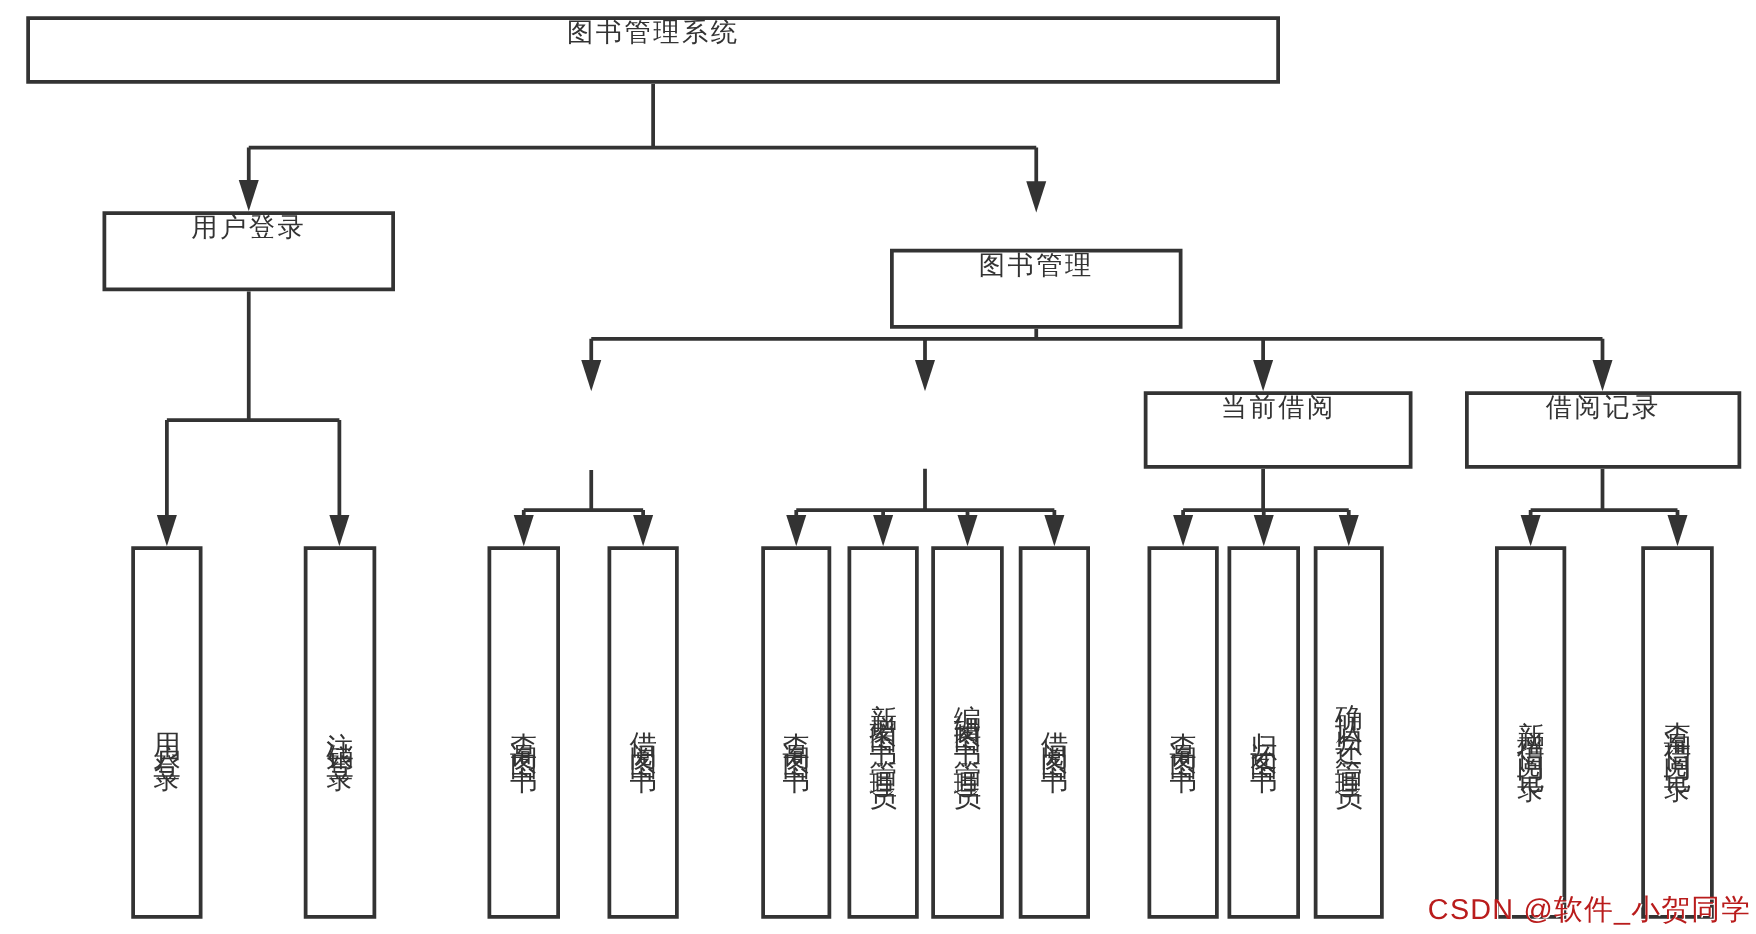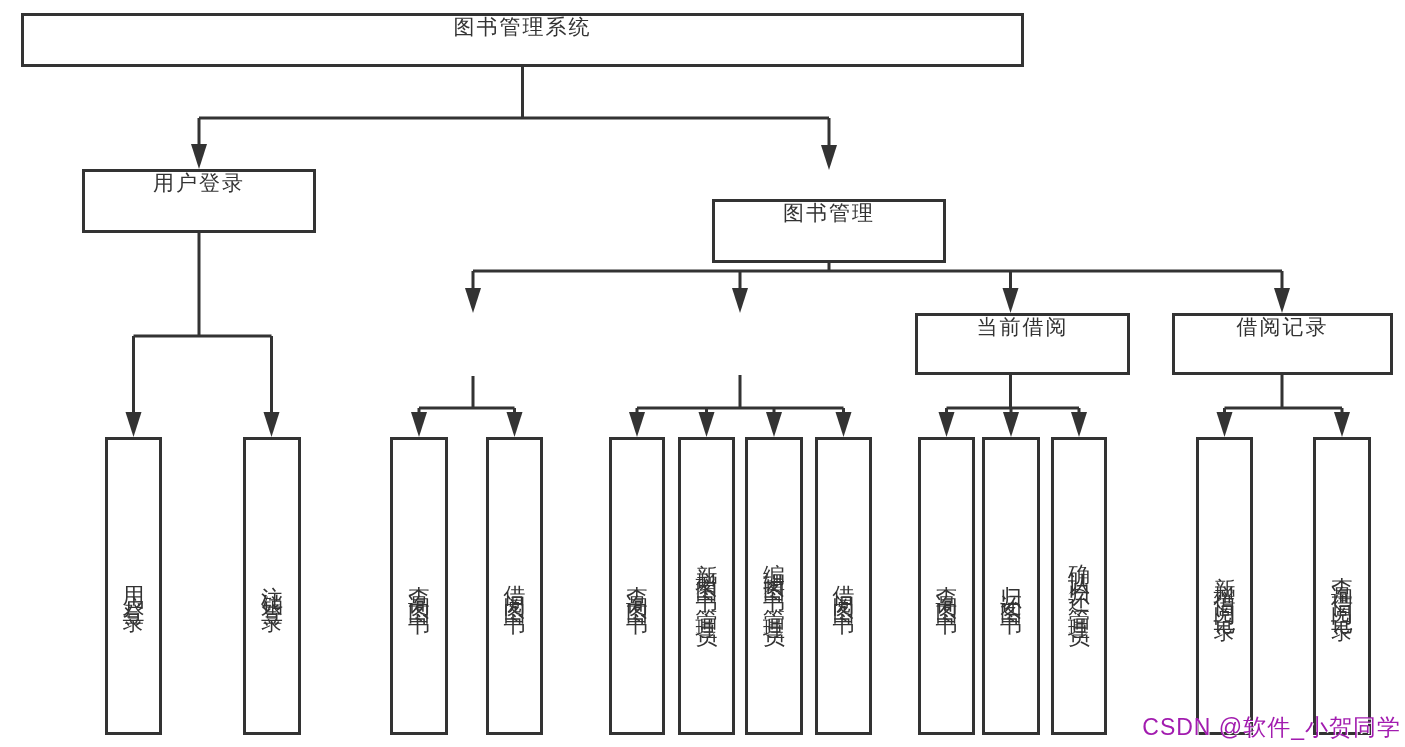--- a/index.html
+++ b/index.html
@@ -18,21 +18,21 @@
   .leaf{
     position:absolute;box-sizing:border-box;border:3px solid #333333;background:#ffffff;
     top:437px;height:298px;display:flex;align-items:center;justify-content:center;
   }
   .leaf .vlbl{
     writing-mode:vertical-rl;text-orientation:mixed;
     font-size:22px;letter-spacing:9px;line-height:1;white-space:nowrap;
   }
   .watermark{
     position:absolute;right:4px;bottom:4px;z-index:5;
-    font-size:23px;color:#a21caf;letter-spacing:1px;
+    font-size:23px;color:#b91c1c;letter-spacing:1px;
     text-shadow:1px 1px 0 #ffffff;
   }
 </style>
 </head>
 <body>
 
 <div class="canvas">
 
   <svg class="wires" viewBox="0 0 1405 747">
 

